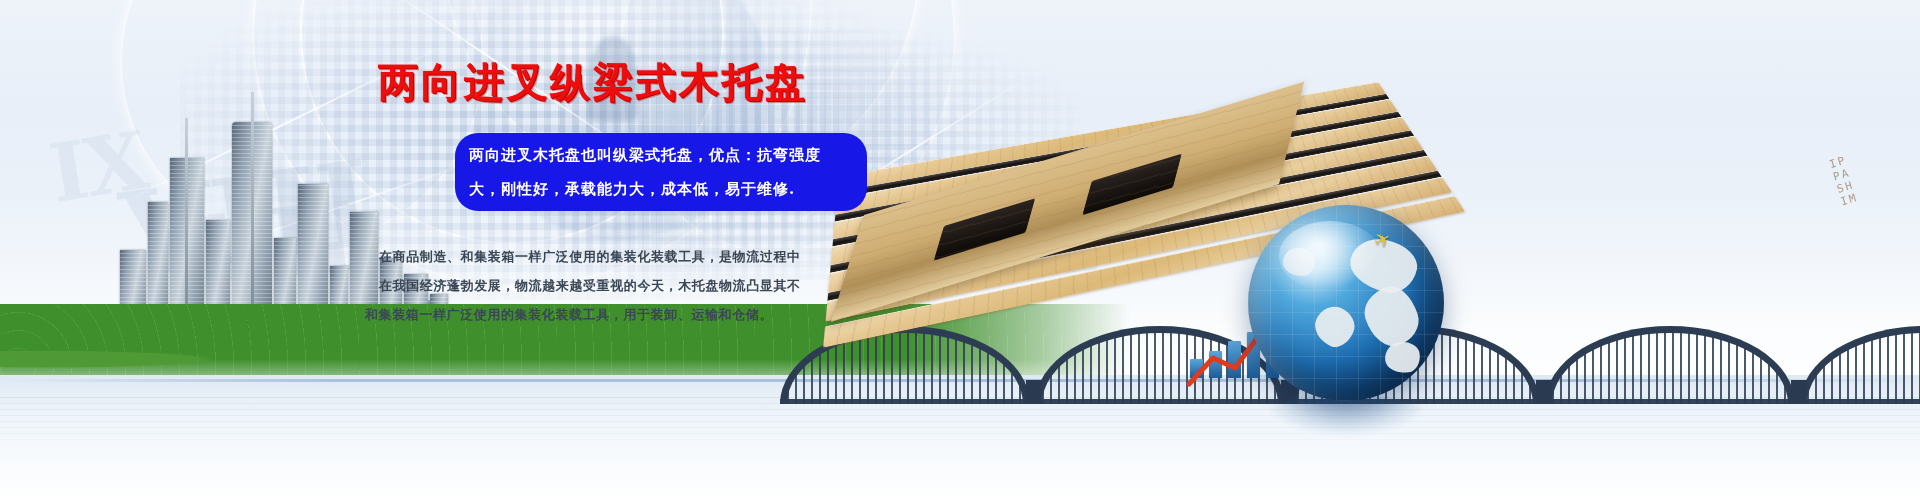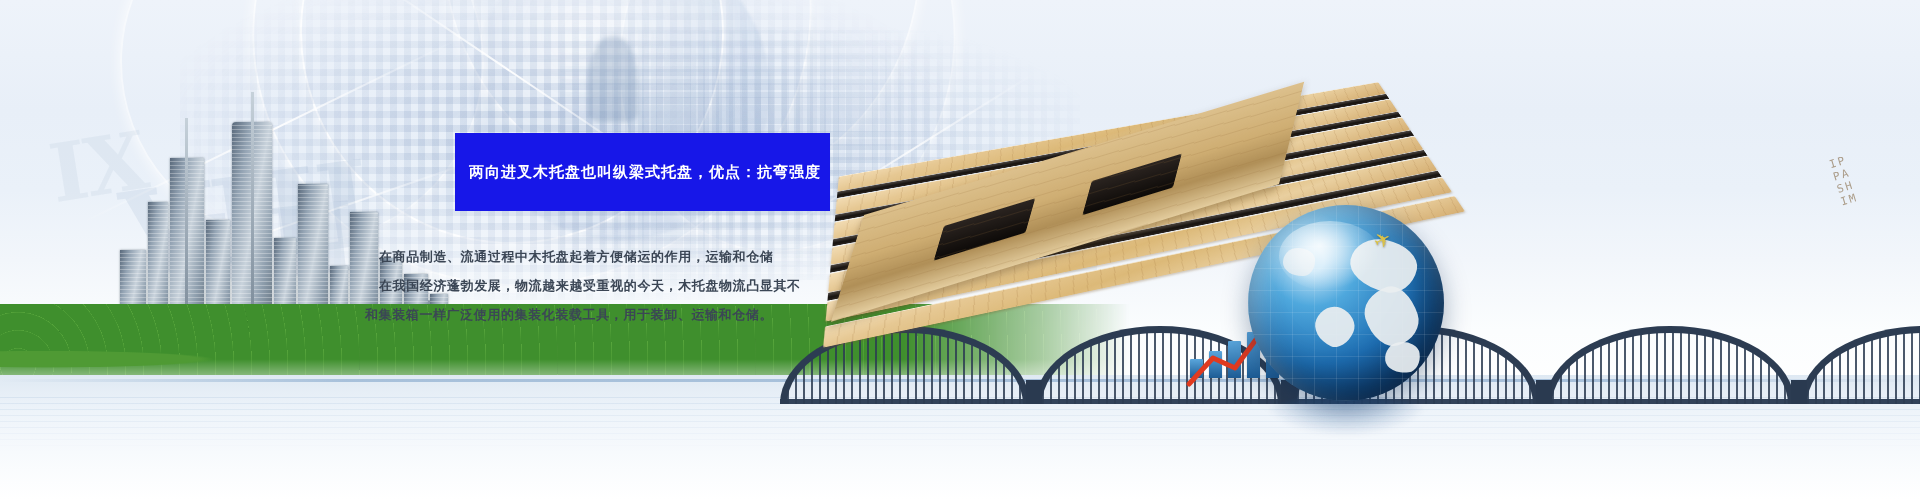--- a/index.html
+++ b/index.html
@@ -262,24 +262,24 @@
     letter-spacing:3px;
     color:#ee0d0d;
     white-space:nowrap;
     text-shadow:
       1px 1px 0 #c40000,
       2px 2px 0 rgba(150,0,0,.35),
       0 0 1px #ff2a2a;
   }
 
   .bluebox{
-    position:absolute;left:455px;top:133px;width:375px;height:78px;
+    position:absolute;left:455px;top:133px;width:412px;height:78px;
     background:#1717e8;
     display:flex;flex-direction:column;justify-content:center;
-    padding:0 14px;box-sizing:border-box;
+    padding:0 14px;box-sizing:border-box;border-radius:23px;
   }
   .bluebox .bline{
     color:#ffffff;
     font-family:"DejaVu Serif","Liberation Serif",serif;
     font-weight:bold;
     font-size:15px;
     letter-spacing:1px;
     line-height:34px;
     white-space:nowrap;
   }
@@ -405,24 +405,26 @@
     <div class="meridian"></div>
     <div class="land l1"></div>
     <div class="land l2"></div>
     <div class="land l3"></div>
     <div class="land l4"></div>
     <div class="land l5"></div>
     <div class="globe-gloss"></div>
   </div>
   <div class="plane">✈</div>
 
+  <div class="title">两向进叉纵梁式木托盘</div>
 
   <div class="bluebox">
     <div class="bline">两向进叉木托盘也叫纵梁式托盘，优点：抗弯强度</div>
+    <div class="bline">大，刚性好，承载能力大，成本低，易于维修.</div>
   </div>
 
   <div class="para">
-    <div class="pline indent">在商品制造、流通过程中木托盘起着方便储运的作用，运输和仓储</div>
+    <div class="pline indent">在商品制造、和集装箱一样广泛使用的集装化装载工具，是物流过程中</div>
     <div class="pline indent">在我国经济蓬勃发展，物流越来越受重视的今天，木托盘物流凸显其不</div>
     <div class="pline">和集装箱一样广泛使用的集装化装载工具，用于装卸、运输和仓储。</div>
   </div>
 
 </div>
 
 </body></html>

